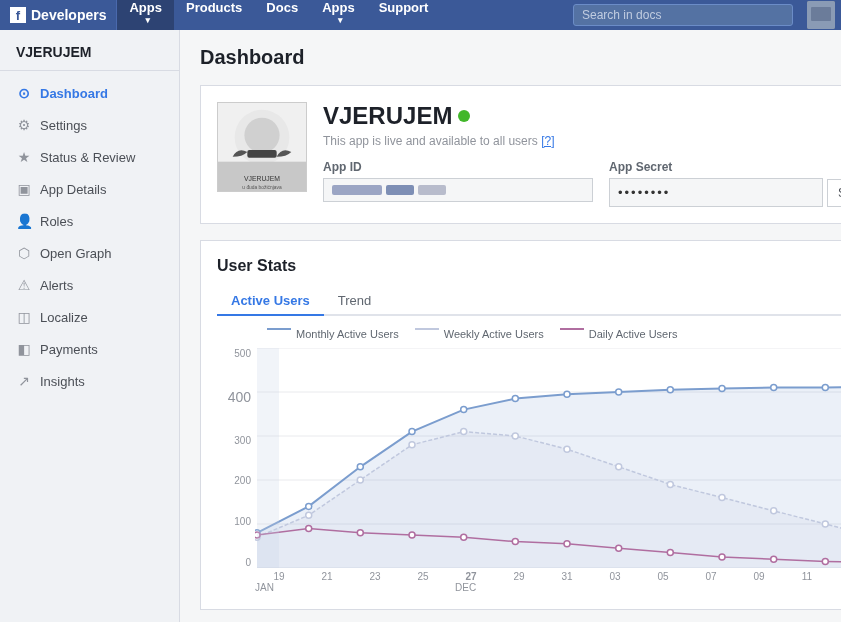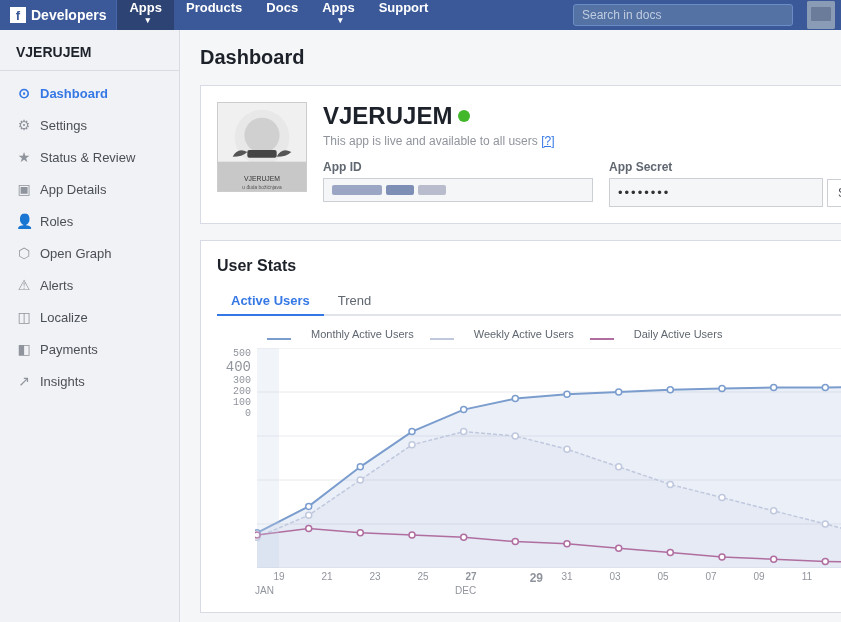--- a/index.html
+++ b/index.html
@@ -225,21 +225,21 @@
       font-weight: bold;
     }
 
     
     .chart-legend {
       display: flex; gap: 16px;
       margin-bottom: 8px;
       margin-left: 50px;
     }
     .legend-item {
-      display: flex; align-items: flex-end; gap: 20px;
+      display: flex; align-items: flex-start; gap: 5px;
       font-size: 11px;
       color: #606770;
     }
     .legend-line {
       width: 24px; height: 2px;
     }
   </style>
 </head>
 <body>
 
@@ -418,21 +418,21 @@
         </div>
         <div class="legend-item">
           <div class="legend-line" style="background:#b06ea0;"></div>
           <span>Daily Active Users</span>
         </div>
       </div>
 
       <div style="position:relative; margin-left: 0;">
         <div style="display:flex; align-items:flex-start;">
 
-          <div style="width:38px; display:flex; flex-direction:column; height:220px; padding: 0 4px 0 0; text-align:right;font-family:Liberation Mono, monospace;">
+          <div style="width:38px; display:flex; flex-direction:column; justify-content:space-between; height:220px; padding: 0 4px 0 0; text-align:right;">
             <span style="font-size:10px;color:#90949c;">500</span>
             <span style="font-size:14px;color:#90949c;">400</span>
             <span style="font-size:10px;color:#90949c;">300</span>
             <span style="font-size:10px;color:#90949c;">200</span>
             <span style="font-size:10px;color:#90949c;">100</span>
             <span style="font-size:10px;color:#90949c;">0</span>
           </div>
 
           <div style="flex:1; position:relative;">
             <svg id="chart-svg" width="100%" height="220" viewBox="0 0 620 220">
@@ -507,21 +507,21 @@
           </div>
         </div>
 
         <div style="display:flex; margin-left:38px;">
           <div style="display:flex; width:100%; justify-content:space-between;">
             <span style="font-size:10px;color:#90949c;text-align:center;width:48px;">19</span>
             <span style="font-size:10px;color:#90949c;text-align:center;width:48px;">21</span>
             <span style="font-size:10px;color:#90949c;text-align:center;width:48px;">23</span>
             <span style="font-size:10px;color:#90949c;text-align:center;width:48px;">25</span>
             <span style="font-size:10px;color:#90949c;text-align:center;width:48px;font-weight:bold;">27</span>
-            <span style="font-size:12px;color:#90949c;text-align:right;width:48px;font-weight:bold;">29</span>
+            <span style="font-size:10px;color:#90949c;text-align:center;width:48px;">29</span>
             <span style="font-size:10px;color:#90949c;text-align:center;width:48px;">31</span>
             <span style="font-size:10px;color:#90949c;text-align:center;width:48px;">03</span>
             <span style="font-size:10px;color:#90949c;text-align:center;width:48px;">05</span>
             <span style="font-size:10px;color:#90949c;text-align:center;width:48px;">07</span>
             <span style="font-size:10px;color:#90949c;text-align:center;width:48px;">09</span>
             <span style="font-size:10px;color:#90949c;text-align:center;width:48px;">11</span>
             <span style="font-size:10px;color:#90949c;text-align:center;width:48px;">13</span>
           </div>
         </div>
 

